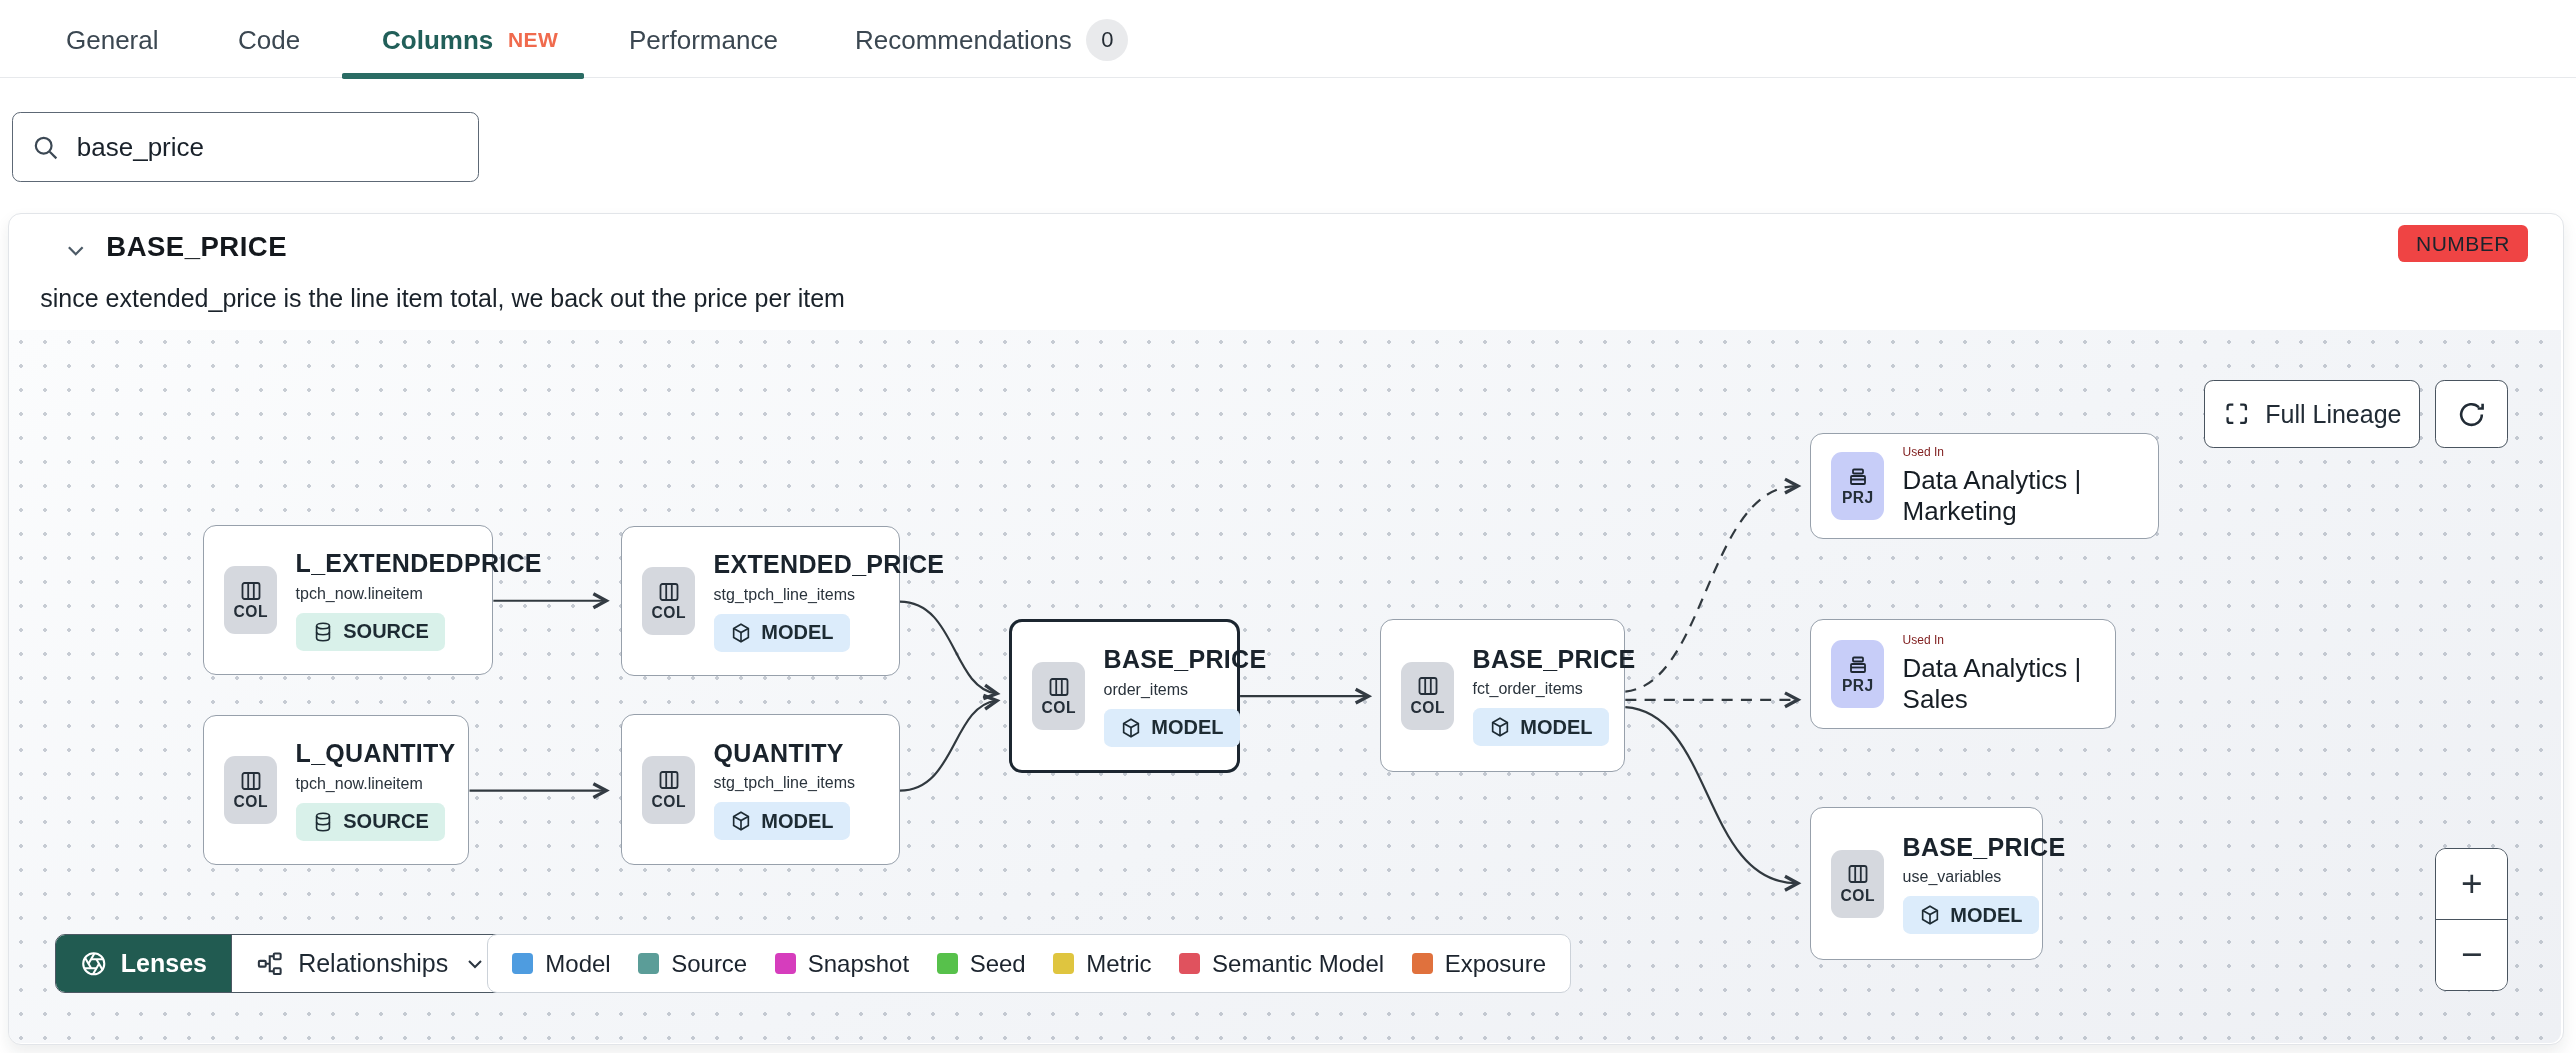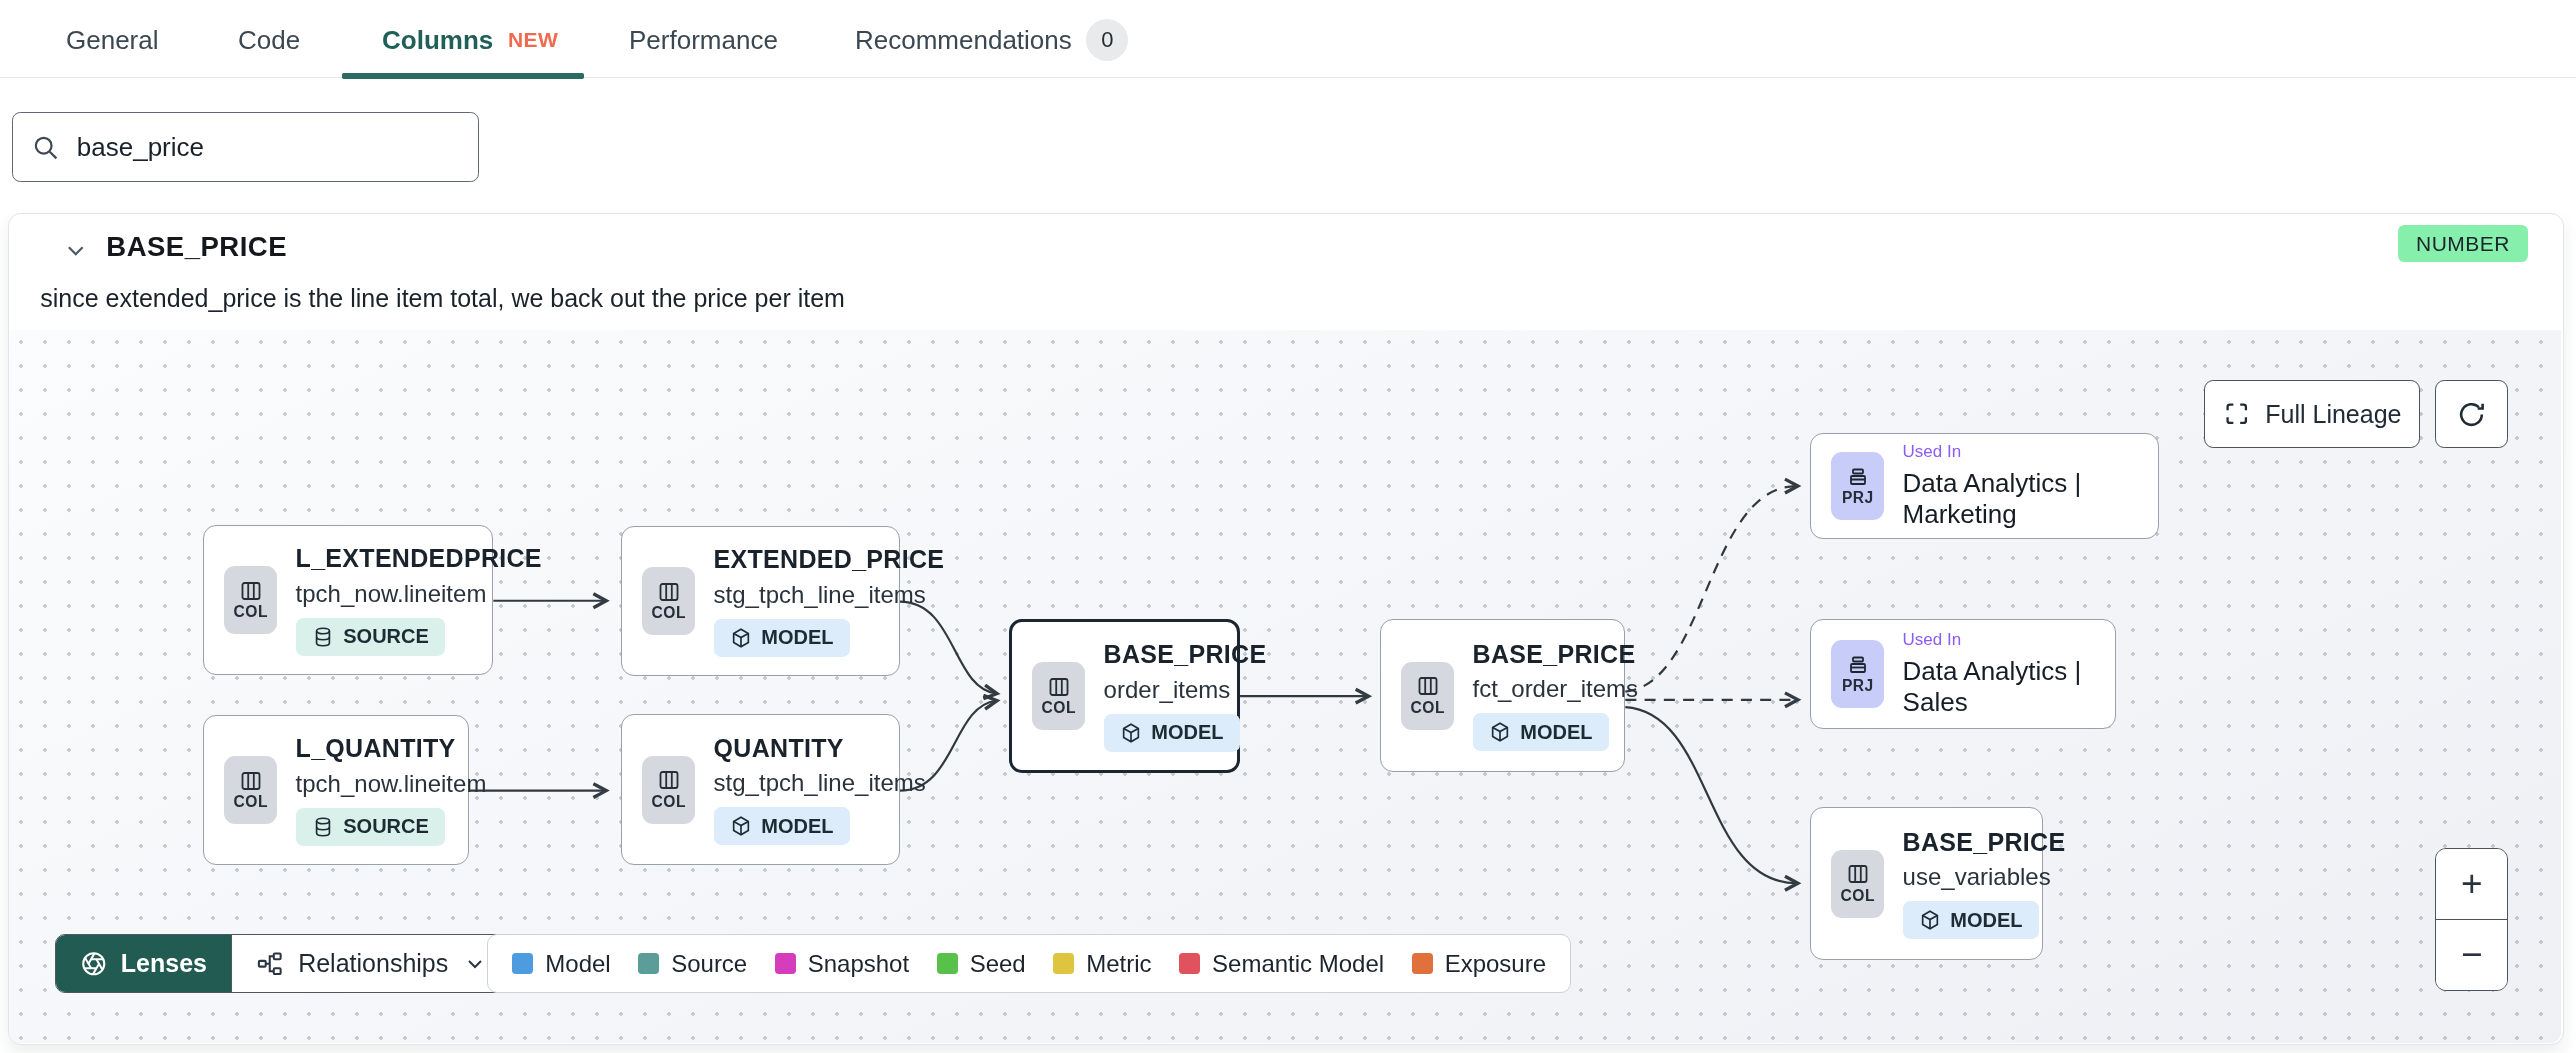--- a/index.html
+++ b/index.html
@@ -29,21 +29,21 @@
   
   .card { position:absolute; left:8.3px; top:213px; width:2556px; height:832px;
     background:#fff; border:1.8px solid #e2e5e9; border-radius:13px;
     box-shadow:0 7.3px 14.7px rgba(26,32,44,.08); }
   .card-head { position:absolute; left:0; top:0; right:0; height:64px; }
   .chev-btn { position:absolute; left:48px; top:18.3px; width:37px; height:37px; display:flex;
     align-items:center; justify-content:center; cursor:pointer; color:#4c5a66; }
   .col-title { position:absolute; left:97px; top:16.5px; font-size:27.5px; font-weight:700;
     color:#14181d; letter-spacing:0.5px; }
   .type-badge { position:absolute; right:35px; top:11px; height:37px; padding:0 18.3px;
-    background:#86efac; border-radius:6.4px; display:flex; align-items:center;
+    background:#ef4444; border-radius:6.4px; display:flex; align-items:center;
     font-size:21px; font-weight:500; color:#1c242c; letter-spacing:0.5px; }
   .col-desc { position:absolute; left:31px; top:70px; font-size:25px; color:#1a222a; }
 
   
   .canvas { position:absolute; left:0; top:116px; width:2552px; height:713px;
     border-radius:0 0 11px 11px; overflow:hidden; cursor:grab;
     background-color:#f1f3f6;
     background-image:
       radial-gradient(circle, rgba(125,136,152,.40) 1.6px, transparent 1.7px),
       linear-gradient(155deg, #fbfcfd 0%, #f3f5f8 55%, #eef0f4 100%);
@@ -53,26 +53,26 @@
   
   .node { position:absolute; background:#fff; border:1.8px solid #97a0ab; border-radius:13px;
     display:flex; align-items:center; gap:18.3px; padding:0 20px; cursor:pointer; }
   .node.selected { border:3.7px solid #1c2630; }
   .kind { width:53px; height:68px; border-radius:11px; background:#d5d8de; flex:0 0 auto;
     display:flex; flex-direction:column; align-items:center; justify-content:center; color:#242e38; }
   .kind.prj { background:#c7cdf8; }
   .kind-label { font-size:15.6px; font-weight:700; letter-spacing:0.5px; margin-top:0.9px; }
   .node-text { display:flex; flex-direction:column; align-items:flex-start; gap:6.4px; }
   .node-title { font-size:25px; font-weight:600; color:#1a232c; letter-spacing:0.3px; }
-  .node-sub { font-size:24px; color:#2a333c; }
+  .node-sub { font-size:16px; color:#2a333c; }
   .chip { display:inline-flex; align-items:center; gap:9.2px; padding:7.3px 16.5px; border-radius:7.3px;
     font-size:20px; font-weight:600; color:#1d2b33; margin-top:3.7px; }
   .chip.model { background:#dcecfb; }
   .chip.source { background:#d9f1ea; }
-  .eyebrow { font-size:17px; color:#8b5cf6; }
+  .eyebrow { font-size:12px; color:#7f1d1d; }
   .prj-title { font-size:26px; font-weight:500; color:#161d24; }
 
   
   .ctl-btn { position:absolute; background:#fff; border:1.8px solid #49545f; border-radius:9.2px;
     display:flex; align-items:center; justify-content:center; gap:14.7px; cursor:pointer;
     color:#212b35; font-size:25px; font-weight:500; }
   .zoomctl { position:absolute; left:2426px; top:518px; width:73px; height:143px;
     background:#fff; border:1.8px solid #49545f; border-radius:11px; display:flex;
     flex-direction:column; overflow:hidden; }
   .zoomctl .zbtn { flex:1; display:flex; align-items:center; justify-content:center;

